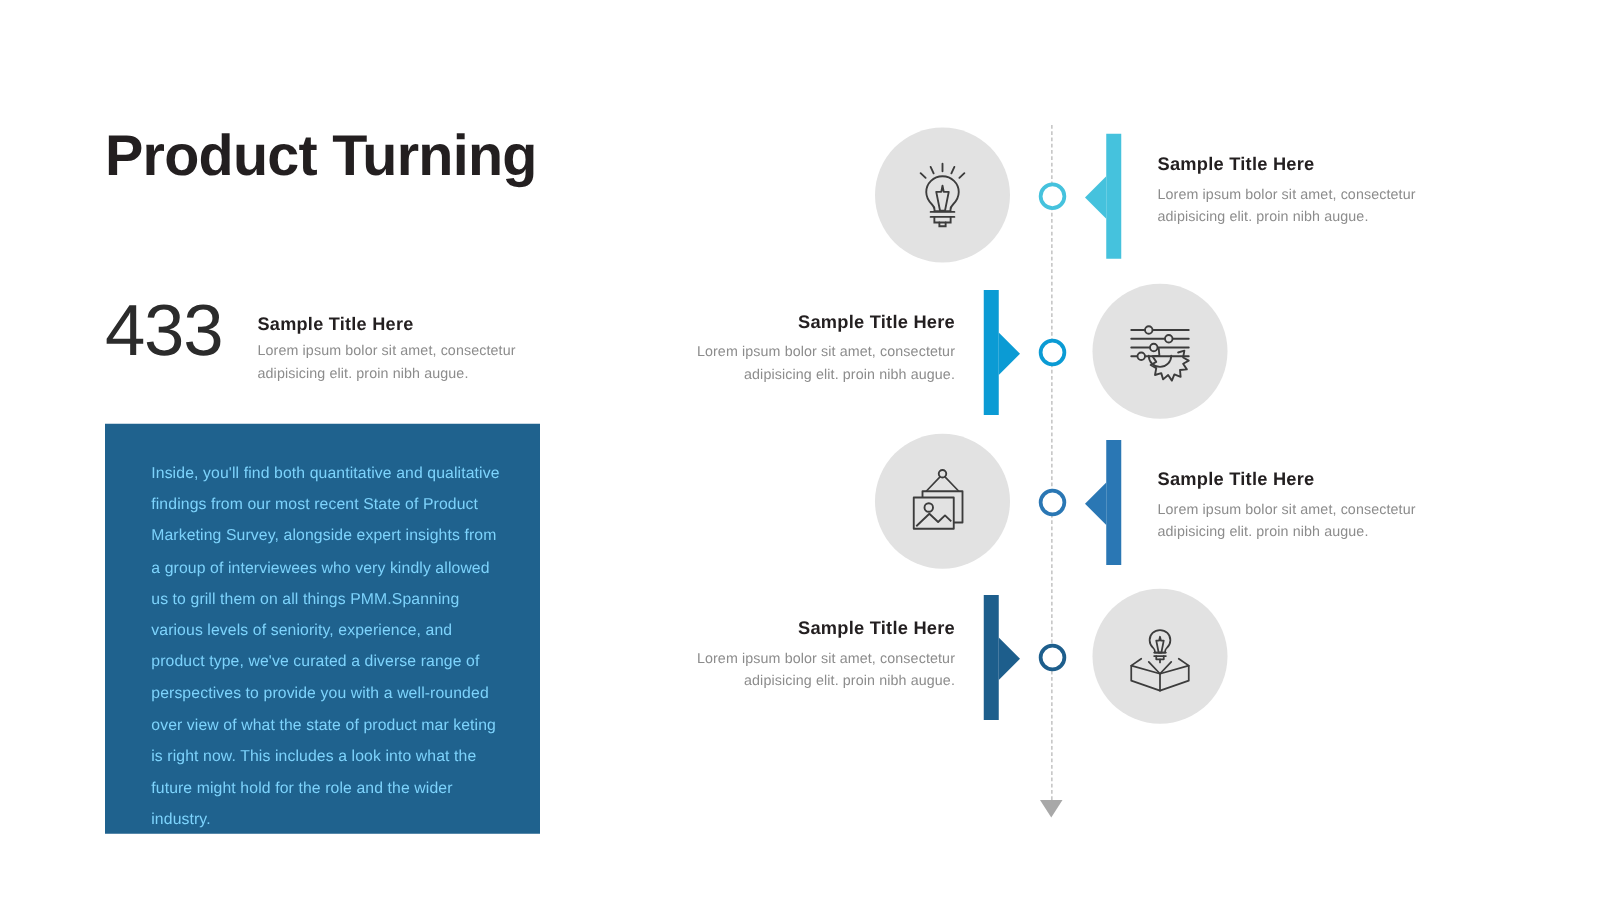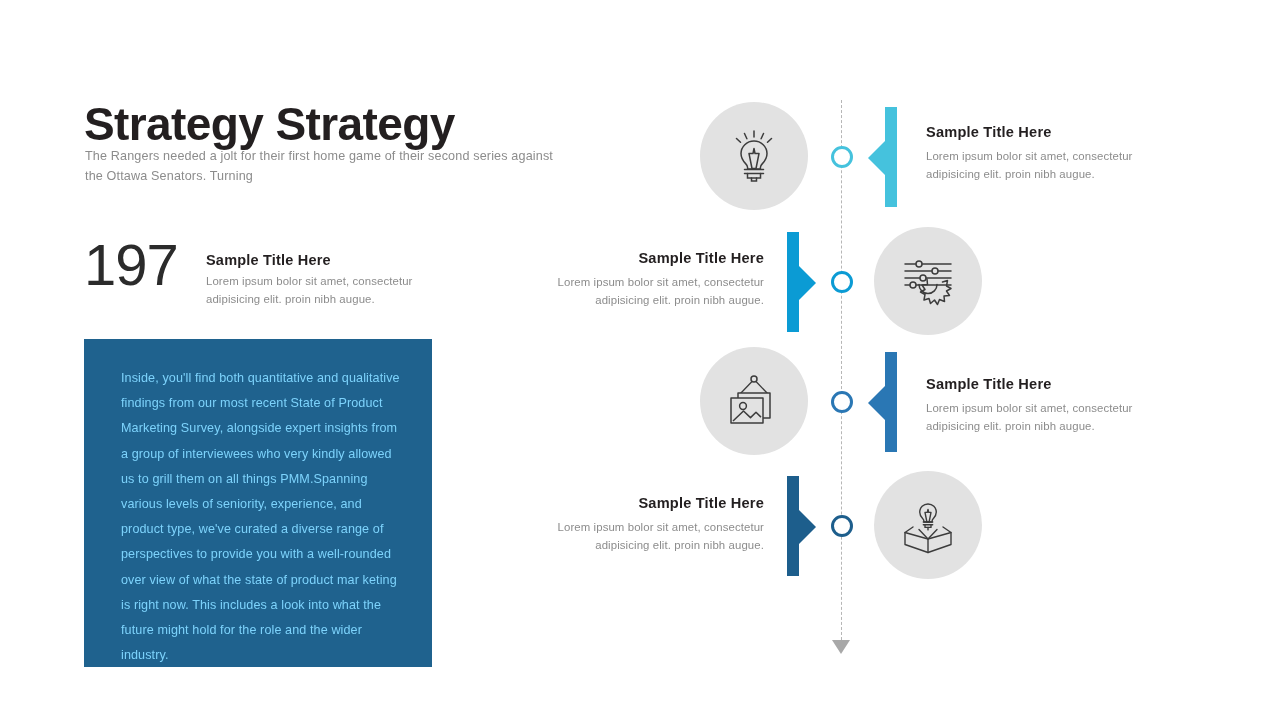--- a/index.html
+++ b/index.html
@@ -84,25 +84,24 @@
     letter-spacing:.2px;margin-bottom:8px;
   }
   .tl-desc{font-size:11.4px;color:#8c8c8c;line-height:1.55;letter-spacing:.1px;}
   .align-right{text-align:right;}
 </style>
 </head>
 <body>
 
 <div class="slide">
 
-  <h1 class="page-title">Strategy Strategy</h1>
-  <p class="page-subtitle">The Rangers needed a jolt for their first home game of their second series against the Ottawa Senators. Turning</p>
+  <h1 class="page-title">Product Turning</h1>
 
   <div class="stat-row">
-    <div class="stat-number">197</div>
+    <div class="stat-number">433</div>
     <div class="stat-text">
       <div class="stat-title">Sample Title Here</div>
       <div class="stat-desc">Lorem ipsum bolor sit amet, consectetur adipisicing elit. proin nibh augue.</div>
     </div>
   </div>
 
   <div class="blue-box">
     <div class="blue-box-text">Inside, you'll find both quantitative and qualitative findings from our most recent State of Product Marketing Survey, alongside expert insights from a group of interviewees who very kindly allowed us to grill them on all things PMM.Spanning various levels of seniority, experience, and product type, we've curated a diverse range of perspectives to provide you with a well-rounded over view of what the state of product mar keting is right now. This includes a look into what the future might hold for the role and the wider industry.</div>
   </div>
 

